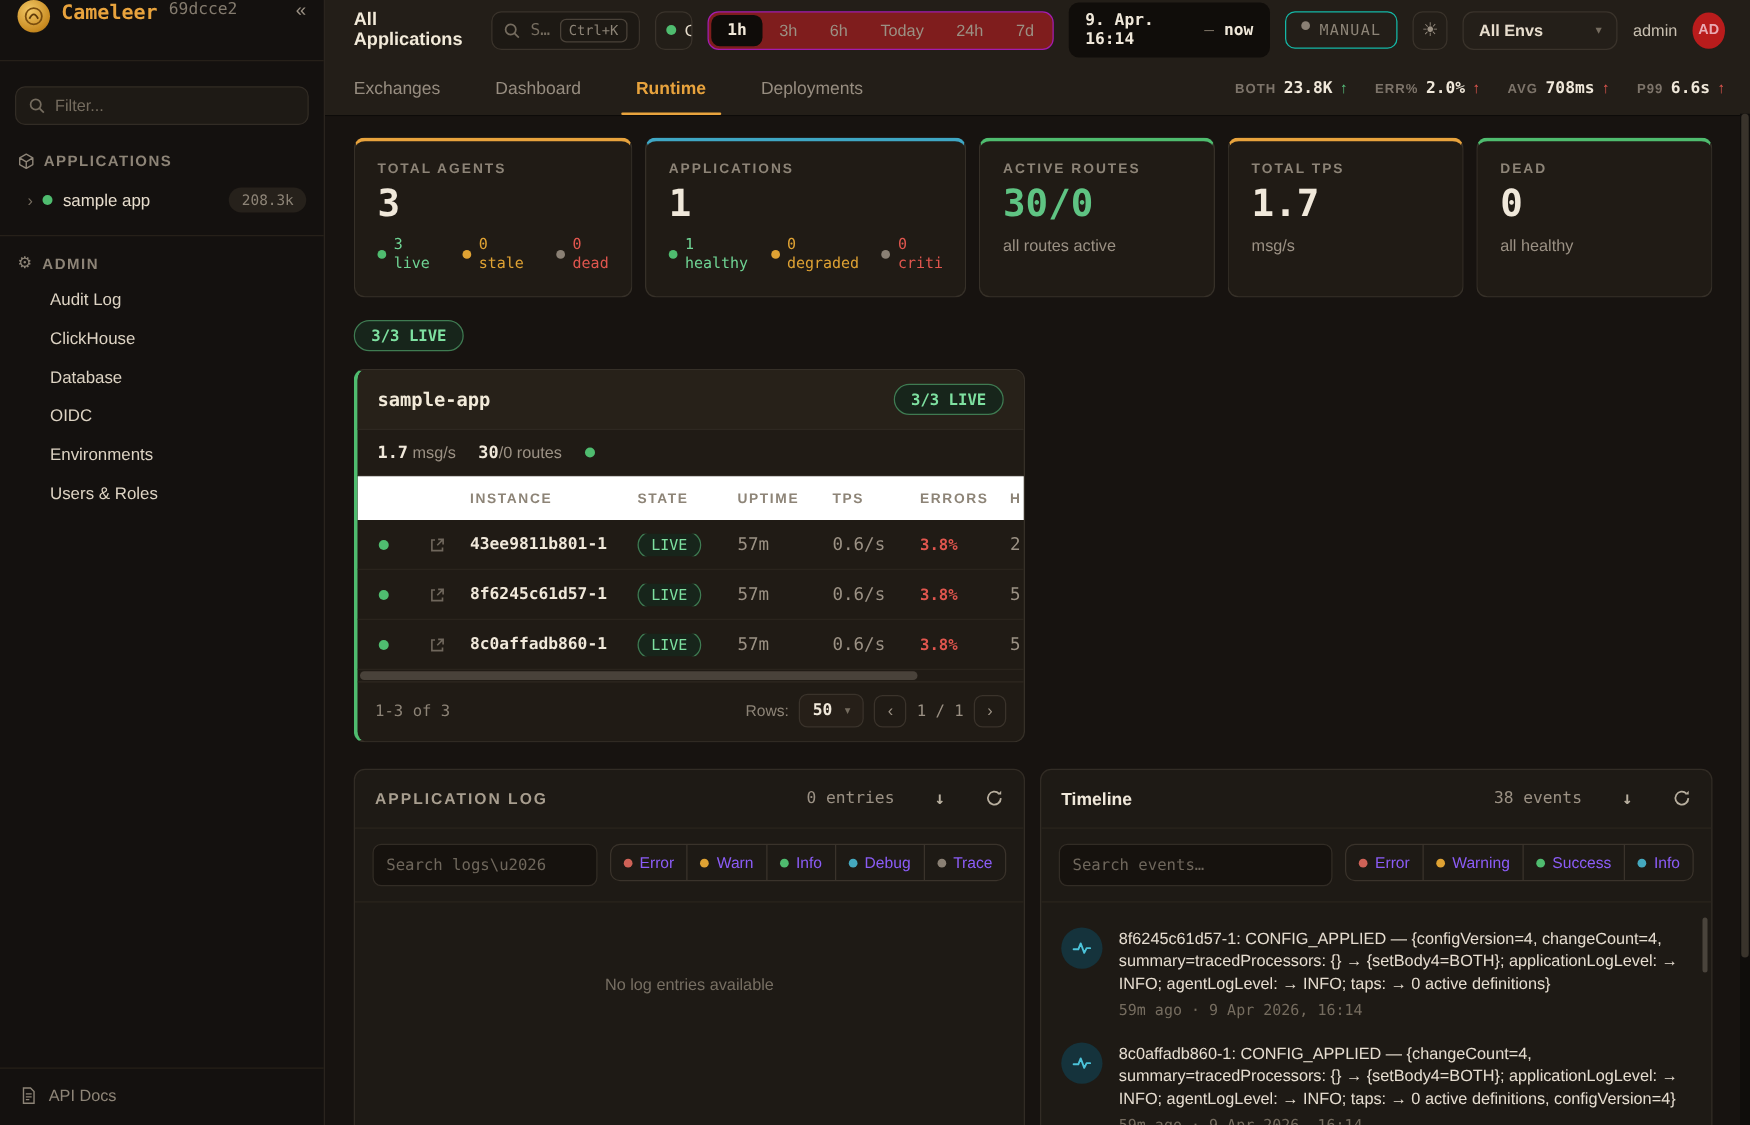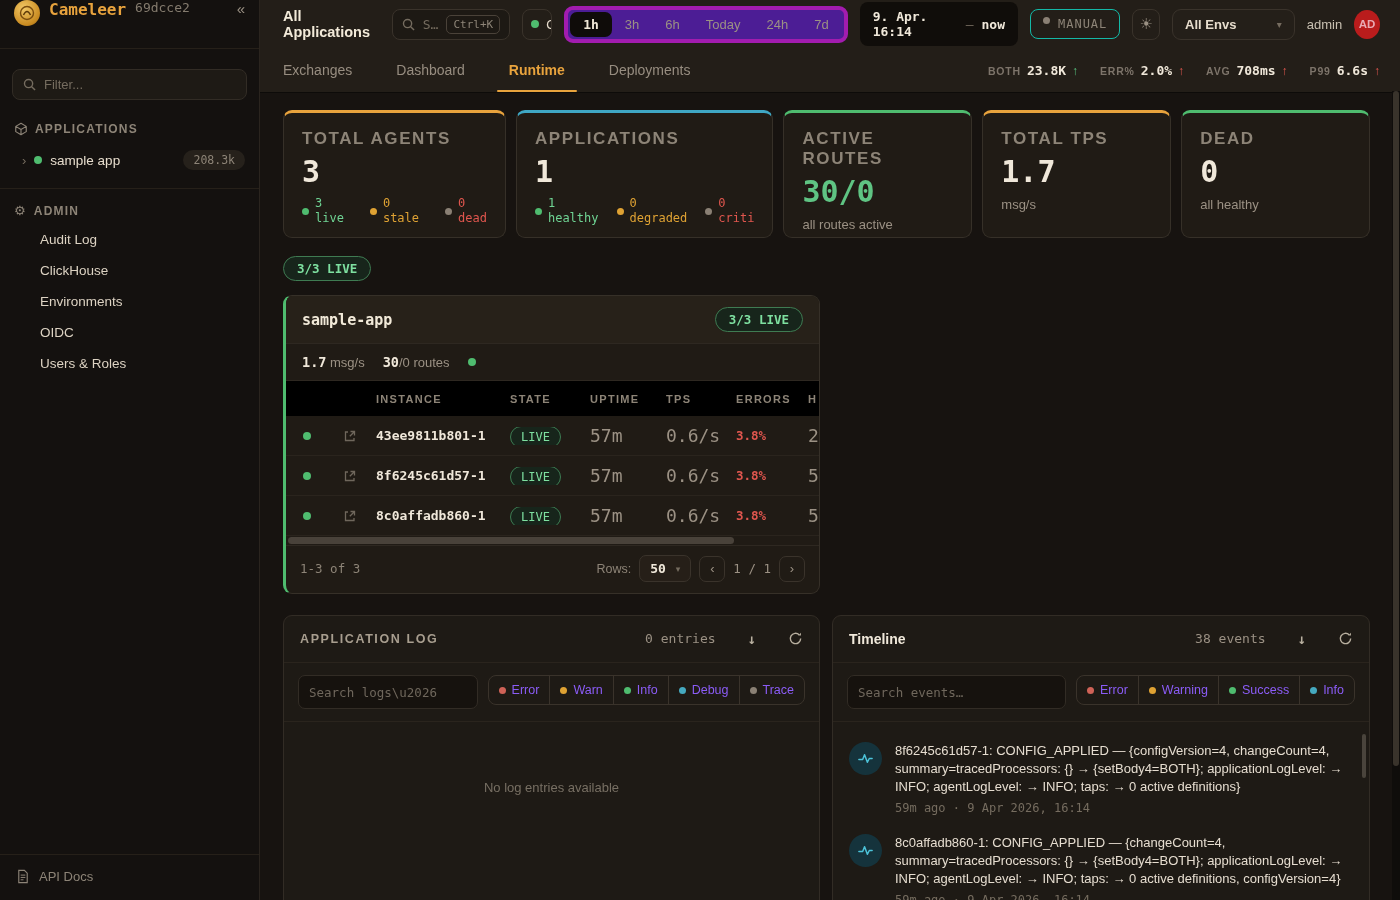--- a/index.html
+++ b/index.html
@@ -46,21 +46,21 @@
   .tb-title { font-size:14.5px; font-weight:bold; color:#f2ead9; }
   .search-btn { display:flex; align-items:center; gap:8px; border:1px solid #3a332b;
     background:#1d1914; border-radius:8px; padding:5px 9px; width:120px; cursor:pointer; }
   .search-txt { color:#756c5f; font-size:13px; font-family:"DejaVu Sans Mono", monospace;
     white-space:nowrap; overflow:hidden; }
   .kbd { border:1px solid #4a4239; border-radius:5px; color:#8d8477; font-size:11px;
     font-family:"DejaVu Sans Mono", monospace; padding:2px 6px; }
   .status-btn { display:flex; align-items:center; gap:7px; border:1px solid #3a332b;
     border-radius:8px; padding:7px 8px; width:30px; overflow:hidden; cursor:pointer;
     color:#e7ddcd; font-size:13px; flex:0 0 30px; }
-  .ranges { display:flex; align-items:center; background:#4c1d95; border:4px solid #a21caf;
+  .ranges { display:flex; align-items:center; background:#7f1d1d; border:1px solid #a21caf;
     border-radius:9px; padding:2px; }
   .range { padding:5px 13px; font-size:13px; color:#9b9184; border-radius:7px; cursor:pointer; white-space:nowrap; }
   .range.active { background:#0f0c09; color:#f2ead9; font-weight:bold; }
   .date-pill { background:#100d0a; border-radius:8px; padding:7px 13px; display:flex;
     align-items:center; gap:8px; font-family:"DejaVu Sans Mono", monospace; font-size:13px; }
   .date-pill .from, .date-pill .to { color:#f0e8da; font-weight:bold; }
   .date-pill .sep { color:#756c5f; }
   .manual-btn { display:flex; align-items:flex-start; gap:8px; border:1px solid #14b8a6;
     border-radius:8px; padding:7px 12px; color:#8d8477; font-size:12px; letter-spacing:1px;
     font-family:"DejaVu Sans Mono", monospace; cursor:pointer; white-space:nowrap; }
@@ -90,21 +90,21 @@
   .tstat .vl { font-size:13px; font-weight:bold; color:#f0e8da; font-family:"DejaVu Sans Mono", monospace; }
   .arrow-up { font-size:12px; font-weight:bold; }
   .t-green { color:#57c07d; } .t-red { color:#e0564e; }
 
   
   .content { position:absolute; left:260px; top:93px; width:1140px; height:807px;
     padding:17px 30px 0 23px; background:#171310; overflow:hidden; }
   .cards-row { display:flex; gap:10px; }
   .card { flex:1; background:#201b15; border:1px solid #363028; border-top:3px solid var(--accent);
     border-radius:9px; padding:16px 18px 14px; height:128px; }
-  .card-title { font-size:17px; letter-spacing:1.6px; color:#8d8477; font-weight:bold; }
+  .card-title { font-size:11px; letter-spacing:1.6px; color:#8d8477; font-weight:bold; }
   .card-value { font-family:"DejaVu Sans Mono", monospace; font-size:30px; font-weight:bold;
     margin-top:6px; color:#f0e8da; line-height:1.1; }
   .card-value.green { color:#5fc483; }
   .card-sub { margin-top:9px; color:#9b9184; font-size:13px; }
   .card-subs { display:flex; gap:26px; margin-top:8px; }
   .sub { display:flex; align-items:center; gap:6px; font-family:"DejaVu Sans Mono", monospace; font-size:12px; }
   .sub .dot { width:7px; height:7px; flex:0 0 7px; }
   .sub-col { display:flex; flex-direction:column; line-height:1.25; }
   .tg { color:#6fd494; } .ta { color:#dfa233; } .tr { color:#e0564e; }
 
@@ -118,29 +118,29 @@
     border-left:3px solid #4fbc6f; border-radius:9px; overflow:hidden; }
   .ac-header { display:flex; align-items:center; justify-content:space-between;
     padding:11px 16px; background:#272119; border-bottom:1px solid #2e2821; }
   .ac-name { font-family:"DejaVu Sans Mono", monospace; font-weight:bold; font-size:15px; color:#f2ead9; }
   .ac-stats { display:flex; align-items:center; gap:18px; padding:10px 16px;
     border-bottom:1px solid #2e2821; font-size:13px; color:#9b9184; }
   .ac-stats b { color:#f0e8da; font-family:"DejaVu Sans Mono", monospace; font-size:13.5px; }
   .tbl { width:560px; }
   .tbl-head, .tbl-row { display:grid; grid-template-columns:42px 44px 134px 80px 76px 70px 72px 42px;
     align-items:center; }
-  .tbl-head { background:#000000; height:35px; color:#8d8477; font-size:11px;
+  .tbl-head { background:#ffffff; height:35px; color:#8d8477; font-size:11px;
     letter-spacing:1.3px; font-weight:bold; }
   .tbl-row { height:40px; border-bottom:1px solid #2a241d; }
   .cell { padding:0 4px; overflow:hidden; white-space:nowrap; }
   .cell.ctr { display:flex; justify-content:center; }
   .inst { font-family:"DejaVu Sans Mono", monospace; font-weight:bold; font-size:13px; color:#f0e8da; }
   .live-tag { border:1px solid #3f7b52; background:#17251b; color:#7ee0a0; border-radius:13px;
     padding:3px 10px; font-family:"DejaVu Sans Mono", monospace; font-size:12px; }
-  .mgray { font-family:"DejaVu Sans Mono", monospace; font-size:18px; color:#9b9184; }
+  .mgray { font-family:"DejaVu Sans Mono", monospace; font-size:14px; color:#9b9184; }
   .mred { font-family:"DejaVu Sans Mono", monospace; font-size:12.5px; font-weight:bold; color:#e0564e; }
   .ext-link { color:#6f675c; cursor:pointer; display:flex; }
   .hscroll { height:9px; padding:1px 2px; }
   .hscroll .thumb { width:446px; height:7px; background:#49423a; border-radius:4px; cursor:pointer; }
   .ac-footer { display:flex; align-items:center; padding:9px 14px 11px; border-top:1px solid #2e2821; }
   .pg-range { font-family:"DejaVu Sans Mono", monospace; font-size:12.5px; color:#8d8477; }
   .pg-right { margin-left:auto; display:flex; align-items:center; gap:8px; }
   .rows-lbl { font-size:12.5px; color:#8d8477; }
   .rows-select { display:flex; align-items:center; gap:10px; border:1px solid #3a332b;
     background:#261f18; border-radius:7px; padding:5px 10px; cursor:pointer;
@@ -230,22 +230,23 @@
     <span>sample app</span>
     <span class="sb-badge mono">208.3k</span>
   </div>
   <div class="sb-divider"></div>
   <div class="sb-sec-head">
     <span style="font-family:'DejaVu Sans',sans-serif;font-size:13px;">⚙</span>
     <span>ADMIN</span>
   </div>
   <div class="sb-item">Audit Log</div>
   <div class="sb-item">ClickHouse</div>
+  <div class="sb-item">Database</div>
+  <div class="sb-item">OIDC</div>
   <div class="sb-item">Environments</div>
-  <div class="sb-item">OIDC</div>
   <div class="sb-item">Users &amp; Roles</div>
   <div class="sb-footer">
     <span style="display:flex;">
       <svg width="14" height="15" viewBox="0 0 14 16">
           <path d="M2.5 1.5h6l3 3v10h-9z" fill="none" stroke="currentColor" stroke-width="1.2"></path>
           <line x1="4.5" y1="6.5" x2="9.5" y2="6.5" stroke="currentColor" stroke-width="1.1"></line>
           <line x1="4.5" y1="9" x2="9.5" y2="9" stroke="currentColor" stroke-width="1.1"></line>
           <line x1="4.5" y1="11.5" x2="7.5" y2="11.5" stroke="currentColor" stroke-width="1.1"></line>
         </svg>
     </span>

